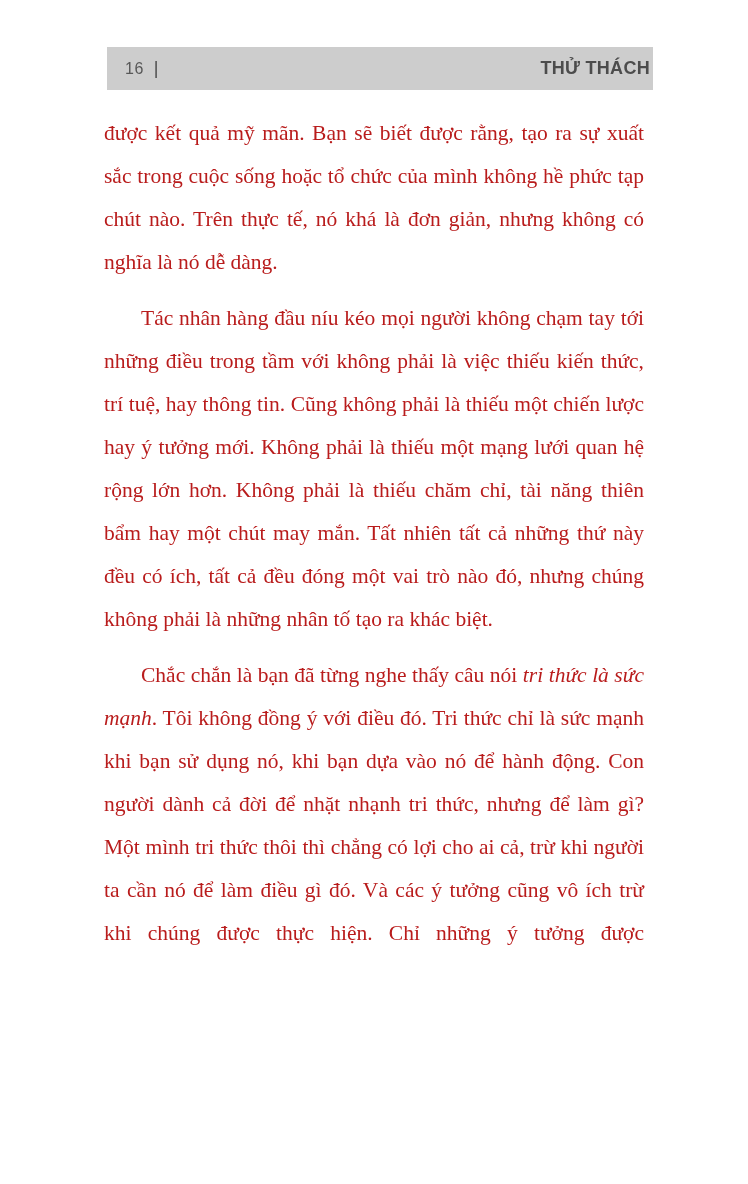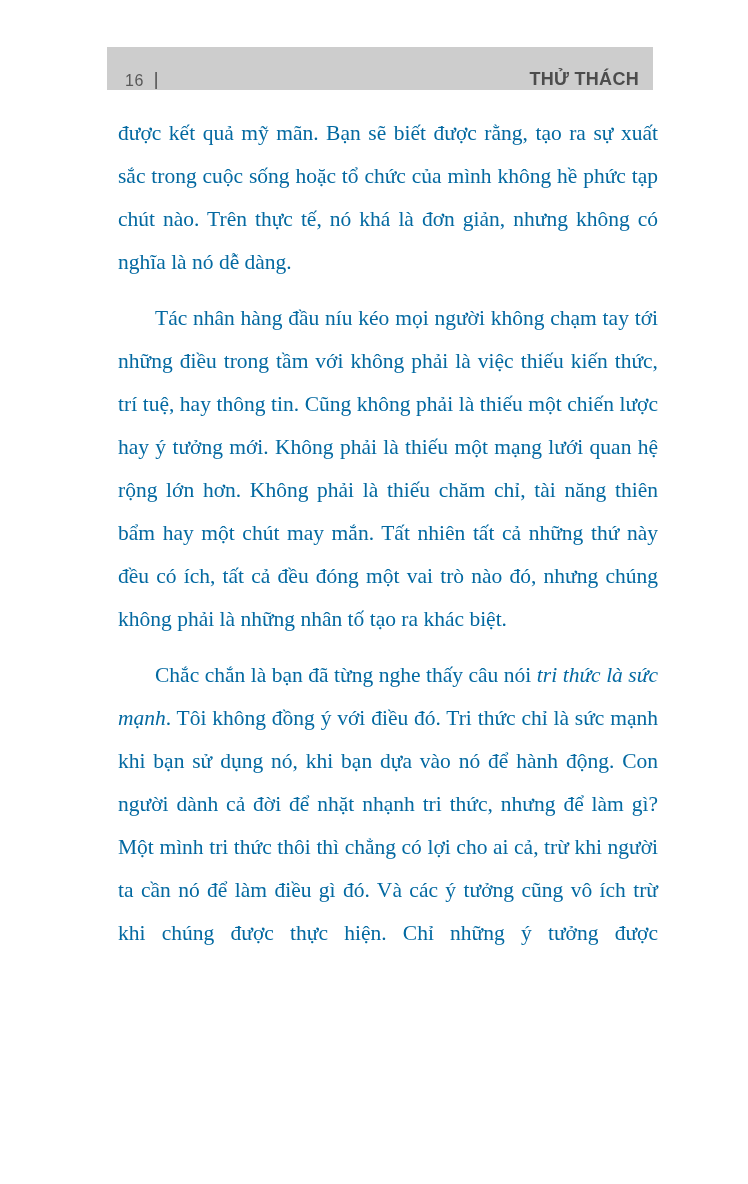--- a/index.html
+++ b/index.html
@@ -17,23 +17,23 @@
   }
   
   .header-bar {
     position: absolute;
     left: 107px;
     top: 47px;
     width: 546px;
     height: 43px;
     background: #cdcdcd;
     display: flex;
-    align-items: flex-end;
+    align-items: center;
     box-sizing: border-box;
-    padding: 0 14px 0 18px;
+    padding: 0 3px 0 18px;
     font-family: "Liberation Sans", sans-serif;
   }
   
   .header-bar::after {
     content: "";
     position: absolute;
     left: 0;
     right: 0;
     top: 100%;
     height: 5px;
@@ -57,24 +57,24 @@
   .header-spacer { flex: 1; }
   .chapter-title {
     font-size: 18px;
     font-weight: 700;
     color: #4c4c4c;
     letter-spacing: 0.3px;
   }
   
   .body-text {
     position: absolute;
-    left: 118px;
+    left: 104px;
     top: 112px;
     width: 540px;
-    color: #0369a1;
+    color: #b91c1c;
   }
   .para {
     margin: 0 0 13px 0;
     font-size: 21.5px;
     line-height: 43px;
     text-align: justify;
     text-justify: inter-word;
   }
   .para.indent { text-indent: 37px; }
   

